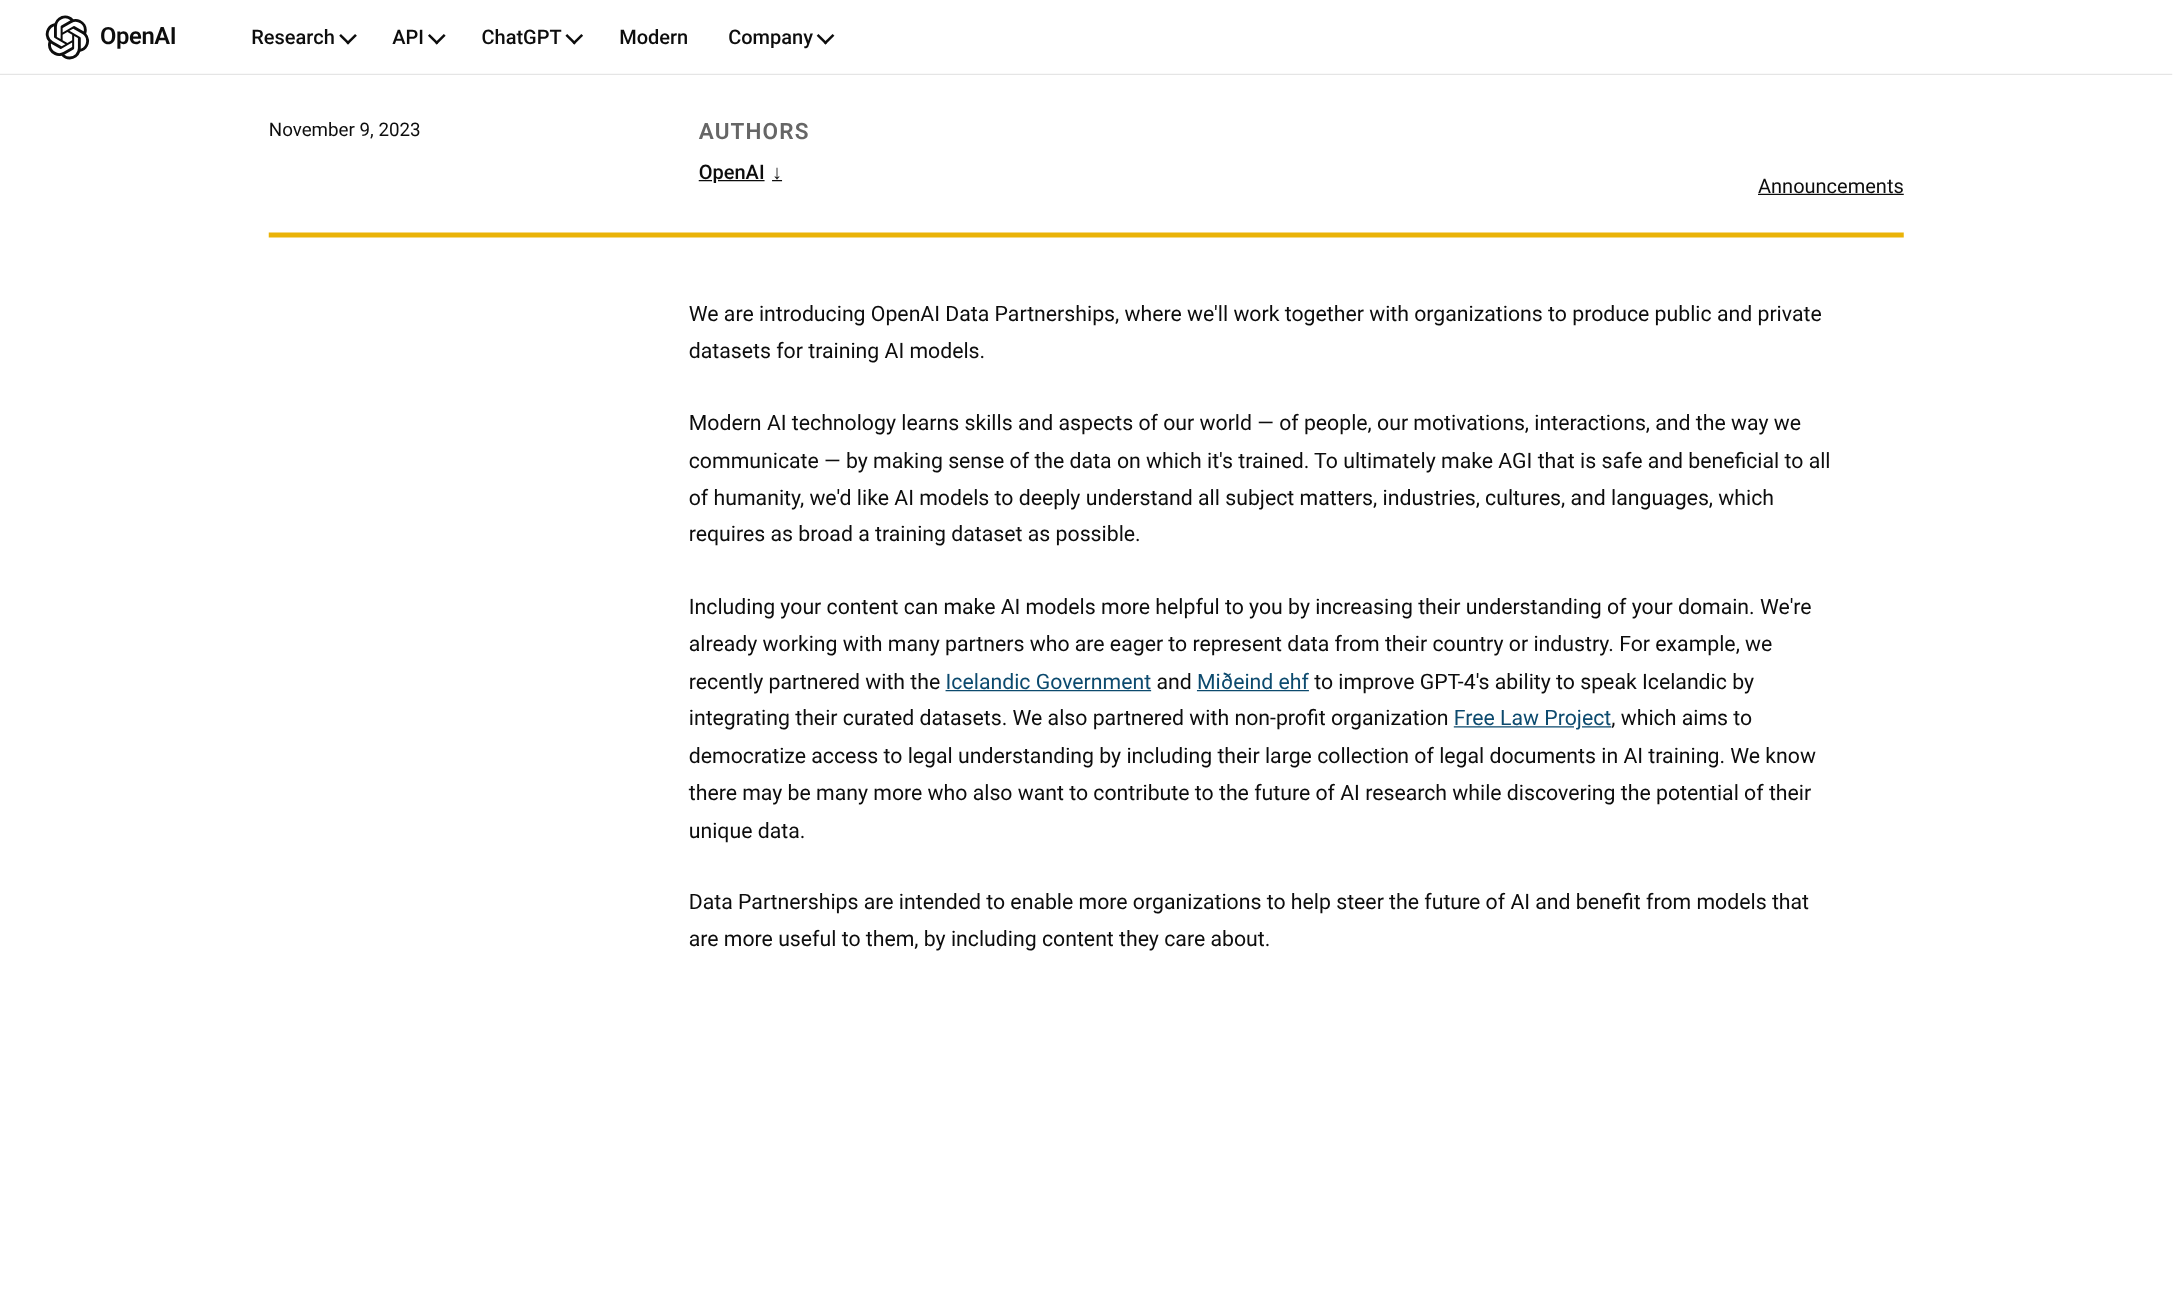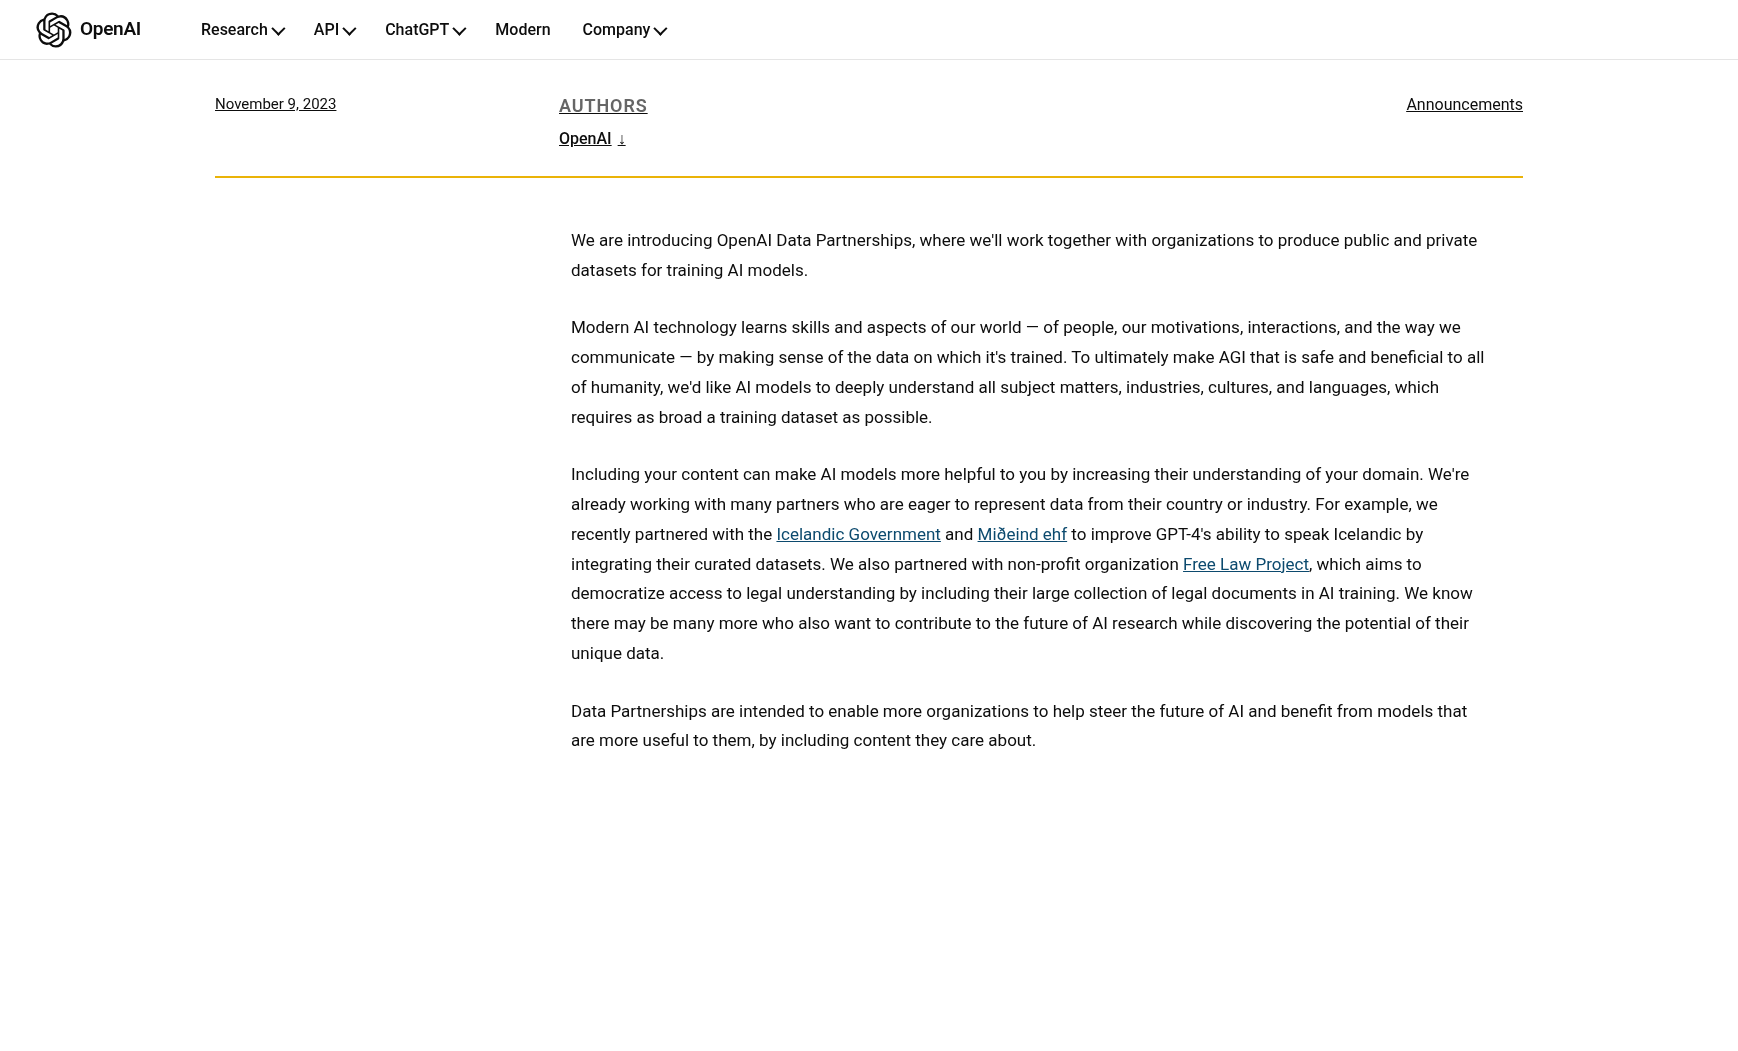--- a/index.html
+++ b/index.html
@@ -80,22 +80,21 @@
       margin: 0 auto;
       padding: 0 36px;
     }
 
     
     .meta-row {
       display: grid;
       grid-template-columns: 320px 1fr auto;
       gap: 24px;
       padding: 32px 0 24px 0;
-      border-bottom: 2px solid #eab308;
-      text-decoration: underline;
+      border-bottom: 4px solid #eab308;
     }
 
     .date-col {
       font-size: 15px;
       color: #0d0d0d;
     }
 
     .authors-col {
     }
 
@@ -114,34 +113,35 @@
       gap: 6px;
       font-size: 16px;
       font-weight: 500;
       color: #0d0d0d;
       text-decoration: underline;
       cursor: pointer;
     }
 
     .category-col {
       font-size: 15px;
+      margin-top: 44px;
     }
 
     .category-link {
       text-decoration: underline;
       color: #0d0d0d;
       cursor: pointer;
       font-size: 16px;
     }
 
     
     .article-layout {
       display: grid;
       grid-template-columns: 320px 1fr;
-      gap: 36px;
+      gap: 16px;
       padding-top: 48px;
     }
 
     .article-sidebar {
       
     }
 
     .article-body {
       max-width: 920px;
       padding-bottom: 80px;

